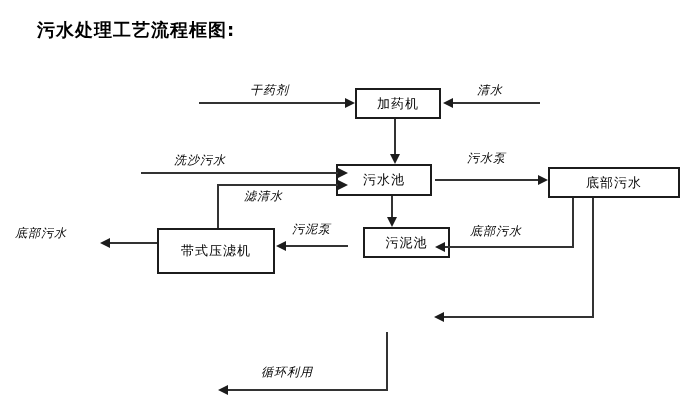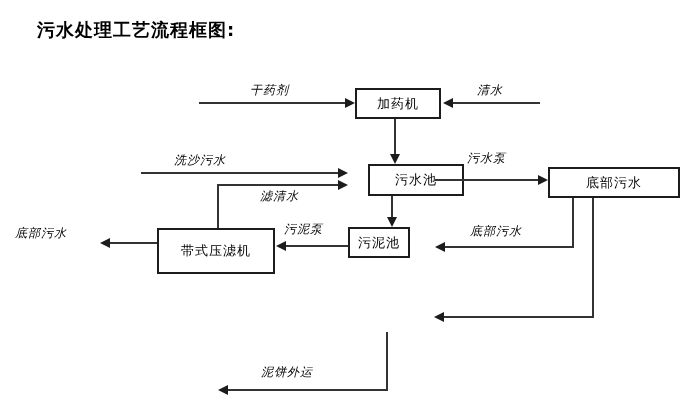--- a/index.html
+++ b/index.html
@@ -27,67 +27,67 @@
   .ar.d{border-top:10px solid #1c1c1c;border-left:5px solid transparent;border-right:5px solid transparent;}
 </style>
 </head>
 <body>
 
 <div id="stage">
 
   <div class="title">污水处理工艺流程框图:</div>
 
   <div class="box" style="left:355px;top:88px;width:86px;height:31px">加药机</div>
-  <div class="box" style="left:368px;top:164px;width:96px;height:32px">污水池</div>
+  <div class="box" style="left:336px;top:164px;width:96px;height:32px">污水池</div>
   <div class="box" style="left:548px;top:167px;width:132px;height:31px">底部污水</div>
-  <div class="box" style="left:348px;top:227px;width:62px;height:31px">污泥池</div>
+  <div class="box" style="left:363px;top:227px;width:87px;height:31px">污泥池</div>
   <div class="box" style="left:157px;top:228px;width:118px;height:46px">带式压滤机</div>
 
   <div class="hl" style="left:199px;top:102px;width:147px"></div>
   <div class="ar r" style="left:345px;top:98px"></div>
   <div class="lbl" style="left:250px;top:82px">干药剂</div>
 
   <div class="hl" style="left:451px;top:102px;width:89px"></div>
   <div class="ar l" style="left:443px;top:98px"></div>
   <div class="lbl" style="left:477px;top:82px">清水</div>
 
   <div class="vl" style="left:394px;top:119px;height:36px"></div>
   <div class="ar d" style="left:390px;top:154px"></div>
 
   <div class="hl" style="left:141px;top:172px;width:197px"></div>
   <div class="ar r" style="left:338px;top:168px"></div>
   <div class="lbl" style="left:174px;top:152px">洗沙污水</div>
 
   <div class="vl" style="left:217px;top:184px;height:44px"></div>
   <div class="hl" style="left:217px;top:184px;width:121px"></div>
   <div class="ar r" style="left:338px;top:180px"></div>
-  <div class="lbl" style="left:260px;top:188px">滤清水</div>
+  <div class="lbl" style="left:244px;top:188px">滤清水</div>
 
   <div class="hl" style="left:435px;top:179px;width:103px"></div>
   <div class="ar r" style="left:538px;top:175px"></div>
   <div class="lbl" style="left:467px;top:150px">污水泵</div>
 
   <div class="vl" style="left:391px;top:196px;height:22px"></div>
   <div class="ar d" style="left:387px;top:217px"></div>
 
   <div class="vl" style="left:572px;top:198px;height:50px"></div>
   <div class="hl" style="left:445px;top:246px;width:129px"></div>
   <div class="ar l" style="left:435px;top:242px"></div>
   <div class="lbl" style="left:470px;top:223px">底部污水</div>
 
   <div class="hl" style="left:285px;top:245px;width:63px"></div>
   <div class="ar l" style="left:276px;top:241px"></div>
-  <div class="lbl" style="left:284px;top:221px">污泥泵</div>
+  <div class="lbl" style="left:292px;top:221px">污泥泵</div>
 
   <div class="hl" style="left:109px;top:242px;width:48px"></div>
   <div class="ar l" style="left:100px;top:238px"></div>
   <div class="lbl" style="left:15px;top:225px">底部污水</div>
 
   <div class="vl" style="left:592px;top:198px;height:120px"></div>
   <div class="hl" style="left:443px;top:316px;width:151px"></div>
   <div class="ar l" style="left:434px;top:312px"></div>
 
   <div class="vl" style="left:386px;top:332px;height:59px"></div>
   <div class="hl" style="left:227px;top:389px;width:161px"></div>
   <div class="ar l" style="left:218px;top:385px"></div>
-  <div class="lbl" style="left:261px;top:364px">泥饼外运</div>
+  <div class="lbl" style="left:261px;top:364px">循环利用</div>
 
 </div>
 
 </body></html>

